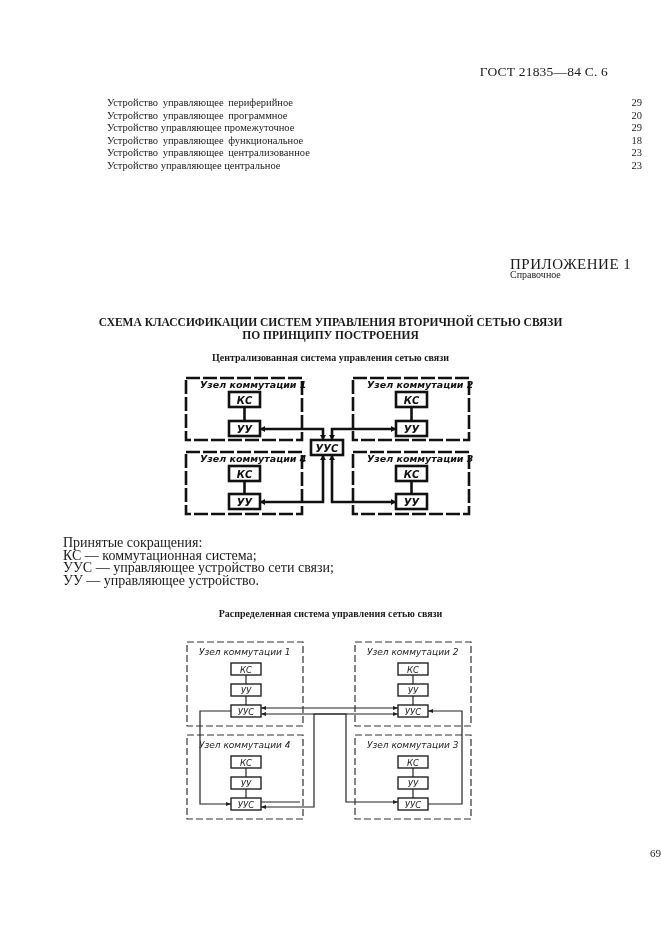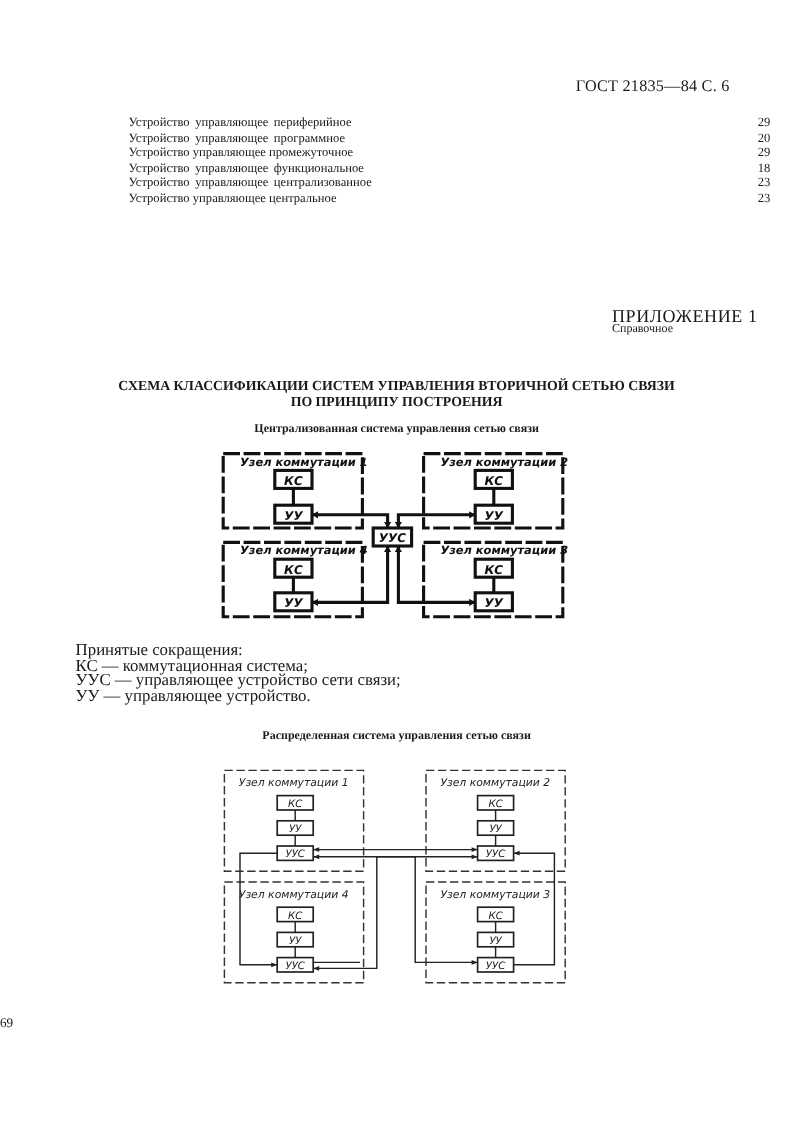--- a/index.html
+++ b/index.html
@@ -9,21 +9,21 @@
   .header { left: 0; top: 64px; width: 608px; text-align: right; font-size: 13.5px; font-weight: normal; letter-spacing: 0.2px; }
   .idx { left: 63px; width: 535px; font-size: 10.5px; height: 12.5px; line-height: 12.5px; margin-left: 44px; }
   .idx .t { position: absolute; left: 0; word-spacing: 2px; }
   .idx .n { position: absolute; right: 0; }
   .idx.it .t { word-spacing: 0; }
   .appx { left: 510px; top: 256px; font-size: 15px; letter-spacing: 0.5px; }
   .appx2 { left: 510px; top: 269px; font-size: 10px; }
   .title { left: 0; width: 661px; text-align: center; font-weight: bold; font-size: 11.5px; }
   .subtitle { left: 0; width: 661px; text-align: center; font-weight: bold; font-size: 10px; }
   .abbr { left: 63px; font-size: 14px; line-height: 12.5px; text-align: right; }
-  .pageno { left: 0; width: 661px; text-align: left; font-size: 11px; top: 847px; }
+  .pageno { left: 0; width: 661px; text-align: right; font-size: 11px; top: 847px; }
   svg text.thick { font-family: "DejaVu Sans", sans-serif; font-style: italic; font-weight: bold; }
   svg text.thin { font-family: "DejaVu Sans", sans-serif; font-style: italic; }
 </style>
 </head>
 <body>
 
 <div class="abs header">ГОСТ 21835—84 С. 6</div>
 
 <div class="abs idx" style="top:97px">
   <span class="t">Устройство управляющее периферийное</span>

